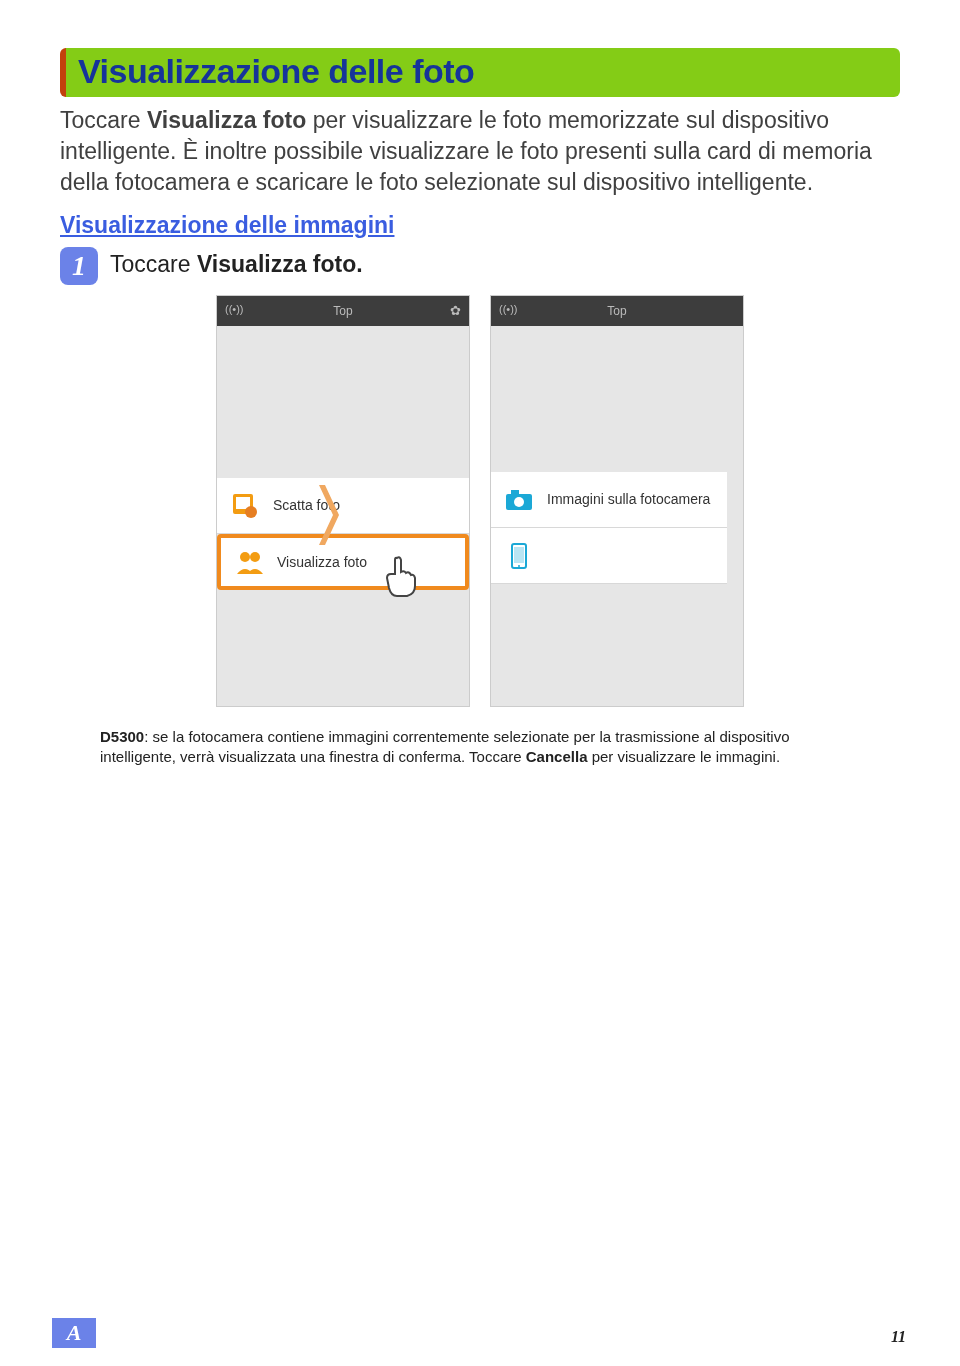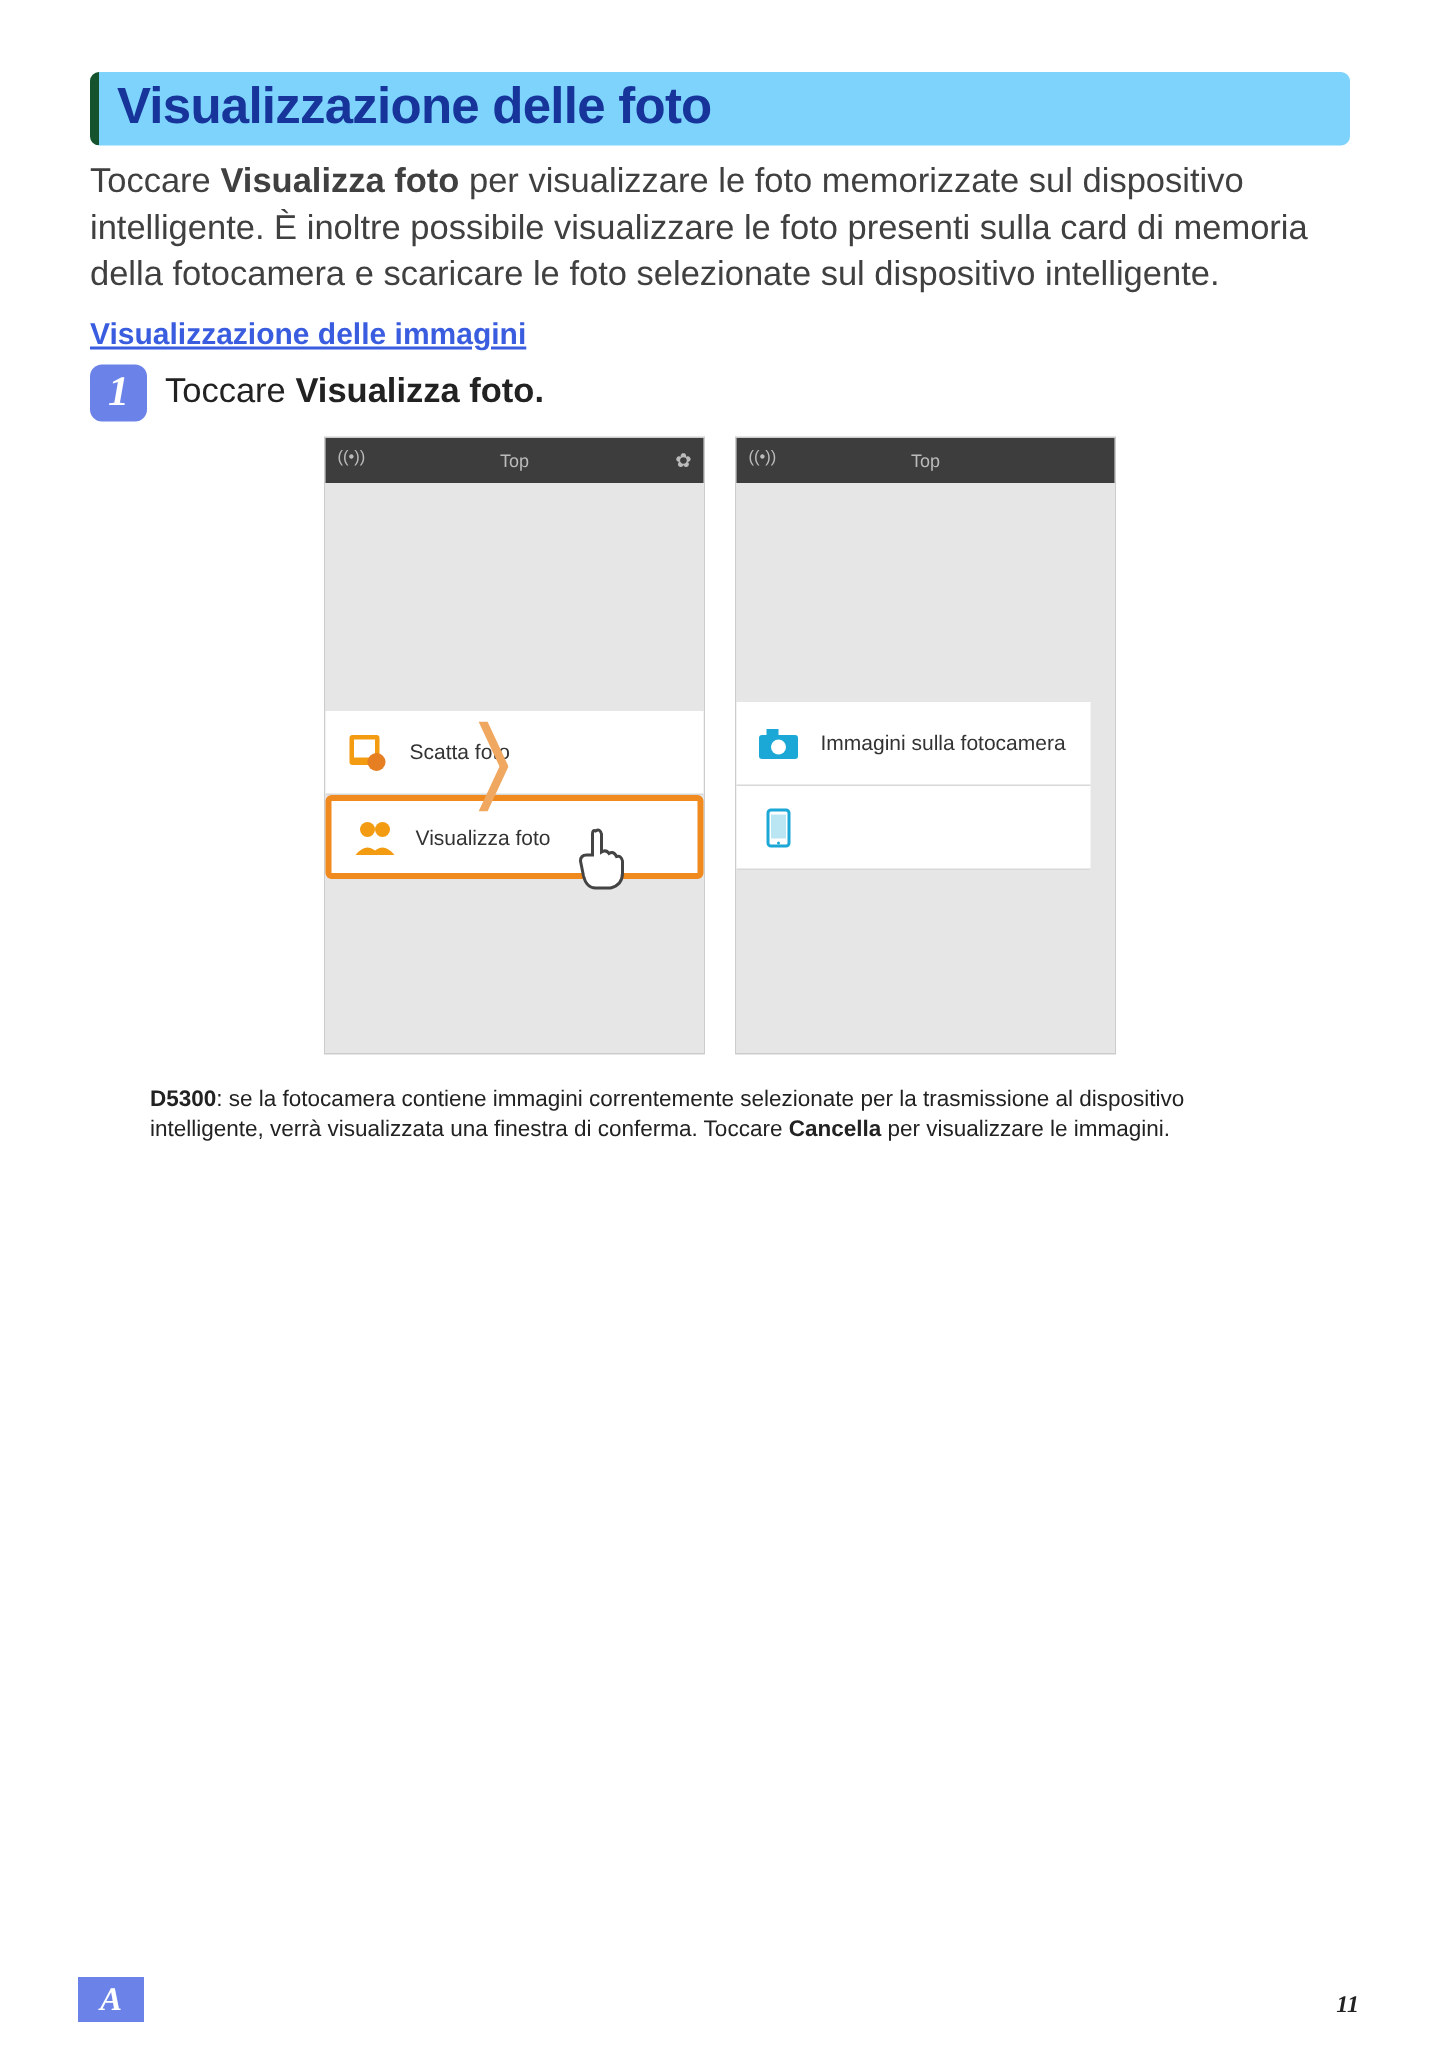--- a/index.html
+++ b/index.html
@@ -1,22 +1,22 @@
 <!DOCTYPE html>
 <html><head>
 <meta charset="utf-8">
 <style>
 *{box-sizing:border-box;margin:0;padding:0}
 body{font-family:"Segoe UI",Arial,sans-serif;width:960px;height:1366px;background:#fff;position:relative;color:#222}
 .page{padding:48px 60px 0 60px}
-.section-title-box{background:#7dd3fc;border-left:6px solid #14532d;border-radius:6px;padding:4px 12px 6px 12px;margin-bottom:8px}
+.section-title-box{background:#84cc16;border-left:6px solid #c2410c;border-radius:6px;padding:4px 12px 6px 12px;margin-bottom:8px}
 .section-title{font-family:"Arial Narrow","Segoe UI",Arial,sans-serif;font-weight:700;font-size:34px;color:#16349a;letter-spacing:-0.5px}
 .body-text{font-size:23px;line-height:1.35;color:#404040;margin-bottom:14px}
 .body-text b{font-weight:700}
-.sub-heading{font-size:20px;font-weight:700;color:#3a5de0;text-decoration:underline;text-underline-offset:2px;margin-bottom:2px}
+.sub-heading{font-size:23px;font-weight:700;color:#3a5de0;text-decoration:underline;text-underline-offset:2px;margin-bottom:2px}
 .step-row{display:flex;align-items:flex-start;gap:12px;margin:8px 0 10px 0}
 .step-num{width:38px;height:38px;background:#6b82e8;border-radius:8px;color:#fff;font-style:italic;font-weight:700;font-size:28px;display:flex;align-items:center;justify-content:center;flex-shrink:0;font-family:Georgia,serif}
 .step-text{font-size:23px;font-weight:400;padding-top:4px}
 .step-text b{font-weight:700}
 .screens{display:flex;gap:20px;justify-content:center;margin:6px 0 20px 0;position:relative}
 .phone{width:254px;height:412px;background:#fff;border:1px solid #ccc;display:flex;flex-direction:column}
 .phone-bar{height:30px;background:#3d3d3d;display:flex;align-items:center;justify-content:center;position:relative;font-size:12px;color:#bbb}
 .phone-bar .wifi{position:absolute;left:8px;top:7px;color:#bbb;font-size:11px}
 .phone-bar .gear{position:absolute;right:8px;top:7px;color:#bbb;font-size:13px}
 .phone-body{flex:1;background:#e6e6e6;position:relative}

